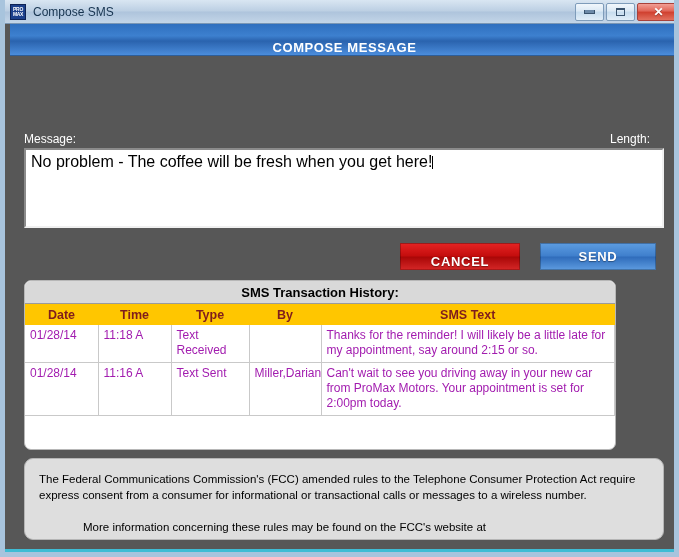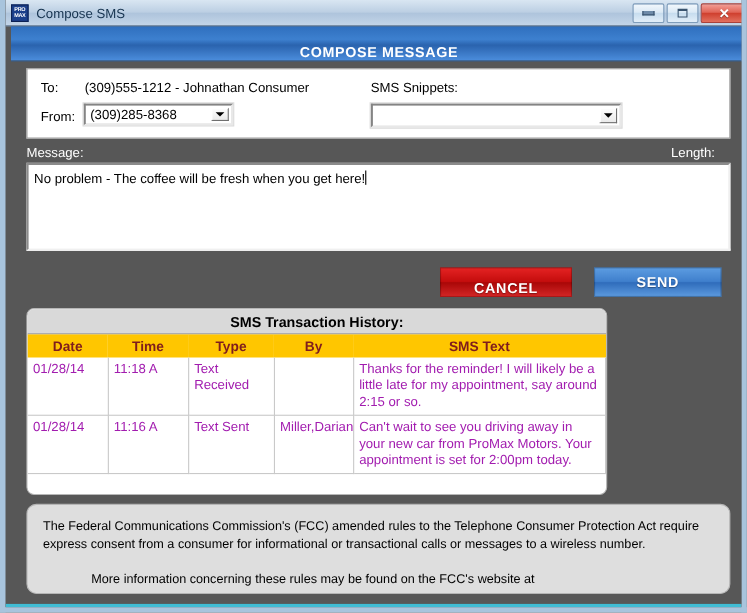--- a/index.html
+++ b/index.html
@@ -202,21 +202,21 @@
     width: 640px;
     height: 80px;
     box-sizing: border-box;
     background: #ffffff;
     border: 2px solid;
     border-color: #8b8b8b #f0f0f0 #f0f0f0 #8b8b8b;
     padding: 3px 5px;
     overflow: hidden;
   }
   .msg-text {
-    font-size: 12px;
+    font-size: 16px;
     color: #000;
     line-height: 15px;
     white-space: pre-wrap;
     display: inline;
   }
   .caret {
     display: inline-block;
     width: 1px;
     height: 13px;
     background: #000;
@@ -247,21 +247,21 @@
   }
   .btn-send {
     left: 530px; top: 187px; width: 116px;
     background: linear-gradient(to bottom, #5b9be0 0%, #3f7fcc 48%, #2f6cbb 52%, #5a98dd 100%);
   }
 
   
   .hist-panel {
     position: absolute;
     left: 14px; top: 224px;
-    width: 528px;
+    width: 592px;
     height: 170px;
     box-sizing: border-box;
     background: #ffffff;
     border: 1px solid #b7b7b7;
     border-radius: 7px;
     overflow: hidden;
   }
   .hist-title {
     height: 22px;
     background: #d9d9d9;
@@ -351,36 +351,20 @@
       </div>
     </div>
   </div>
 
   <div class="banner">
     <span class="banner-text">COMPOSE MESSAGE</span>
   </div>
 
   <div class="body">
 
-    <div class="form-panel">
-      <span class="lbl lbl-to">To:</span>
-      <span class="lbl val-to">(309)555-1212 - Johnathan Consumer</span>
-      <span class="lbl lbl-from">From:</span>
-      <span class="lbl lbl-snip">SMS Snippets:</span>
-
-      <div class="combo combo-from">
-        <span class="combo-val">(309)285-8368</span>
-        <span class="combo-arrow"></span>
-      </div>
-
-      <div class="combo combo-snip">
-        <span class="combo-val"></span>
-        <span class="combo-arrow"></span>
-      </div>
-    </div>
 
     <span class="msg-label">Message:</span>
     <span class="len-label">Length:</span>
     <div class="msg-box"><span class="msg-text">No problem - The coffee will be fresh when you get here!</span><span class="caret"></span></div>
 
     <div class="btn btn-cancel">
       <span>CANCEL</span>
     </div>
     <div class="btn btn-send">
       <span>SEND</span>

